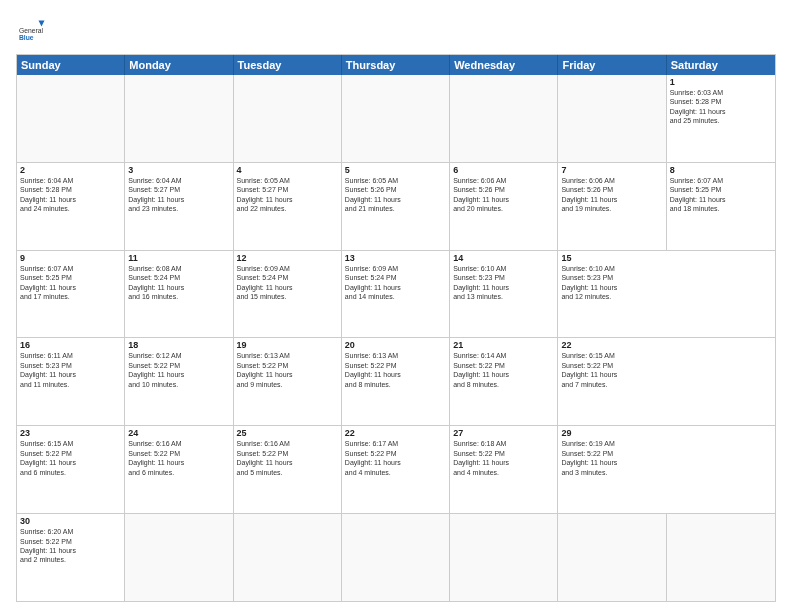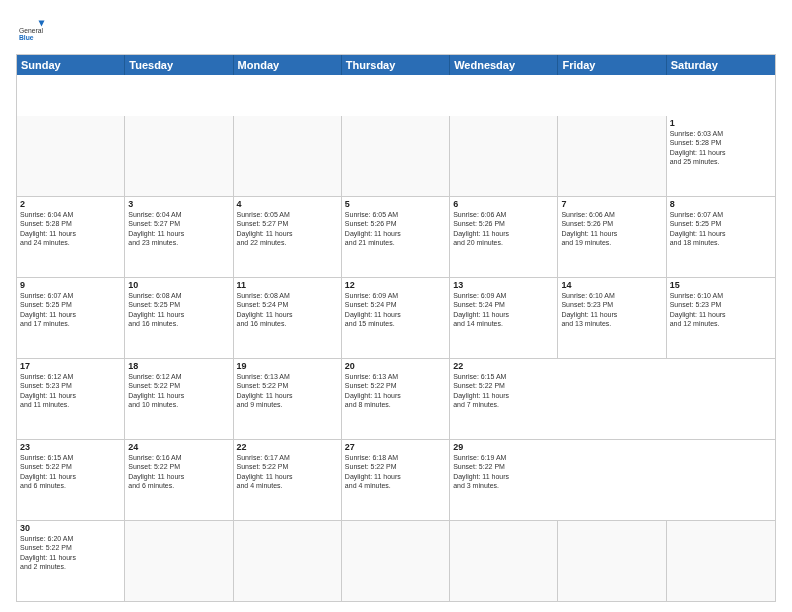--- a/index.html
+++ b/index.html
@@ -43,21 +43,20 @@
     }
     .location {
       font-size: 14px;
       color: #555;
     }
     .calendar {
       flex: 1;
       display: flex;
       flex-direction: column;
       border: 1px solid #ccc;
-      gap: 41px;
     }
     .cal-header {
       display: grid;
       grid-template-columns: repeat(7, 1fr);
       background: #2a6db5;
     }
     .cal-header-cell {
       color: #fff;
       font-size: 11px;
       font-weight: bold;
@@ -118,22 +117,22 @@
     </div>
     <div class="title-block">
       <div class="month-title"></div>
       <div class="location"></div>
     </div>
   </div>
 
   <div class="calendar">
     <div class="cal-header" id="cal-header-row">
         <div class="cal-header-cell">Sunday</div>
+        <div class="cal-header-cell">Monday</div>
         <div class="cal-header-cell">Tuesday</div>
-        <div class="cal-header-cell">Monday</div>
         <div class="cal-header-cell">Thursday</div>
         <div class="cal-header-cell">Wednesday</div>
         <div class="cal-header-cell">Friday</div>
         <div class="cal-header-cell">Saturday</div>
       </div>
     <div class="cal-body" id="cal-body">
         <div class="cal-row">
           <div class="cal-cell empty"></div>
           <div class="cal-cell empty"></div>
           <div class="cal-cell empty"></div>
@@ -201,27 +200,20 @@
         </div>
         <div class="cal-row">
           <div class="cal-cell">
             <span class="day-num">9</span>
             <div class="cell-text" style="white-space: pre-line;">Sunrise: 6:07 AM
 Sunset: 5:25 PM
 Daylight: 11 hours
 and 17 minutes.</div>
           </div>
           <div class="cal-cell">
-            <span class="day-num">10</span>
-            <div class="cell-text" style="white-space: pre-line;">Sunrise: 6:08 AM
-Sunset: 5:25 PM
-Daylight: 11 hours
-and 16 minutes.</div>
-          </div>
-          <div class="cal-cell">
             <span class="day-num">11</span>
             <div class="cell-text" style="white-space: pre-line;">Sunrise: 6:08 AM
 Sunset: 5:24 PM
 Daylight: 11 hours
 and 16 minutes.</div>
           </div>
           <div class="cal-cell">
             <span class="day-num">12</span>
             <div class="cell-text" style="white-space: pre-line;">Sunrise: 6:09 AM
 Sunset: 5:24 PM
@@ -245,22 +237,22 @@
           <div class="cal-cell">
             <span class="day-num">15</span>
             <div class="cell-text" style="white-space: pre-line;">Sunrise: 6:10 AM
 Sunset: 5:23 PM
 Daylight: 11 hours
 and 12 minutes.</div>
           </div>
         </div>
         <div class="cal-row">
           <div class="cal-cell">
-            <span class="day-num">17</span>
-            <div class="cell-text" style="white-space: pre-line;">Sunrise: 6:12 AM
+            <span class="day-num">16</span>
+            <div class="cell-text" style="white-space: pre-line;">Sunrise: 6:11 AM
 Sunset: 5:23 PM
 Daylight: 11 hours
 and 11 minutes.</div>
           </div>
           <div class="cal-cell">
             <span class="day-num">18</span>
             <div class="cell-text" style="white-space: pre-line;">Sunrise: 6:12 AM
 Sunset: 5:22 PM
 Daylight: 11 hours
 and 10 minutes.</div>
@@ -273,20 +265,27 @@
 and 9 minutes.</div>
           </div>
           <div class="cal-cell">
             <span class="day-num">20</span>
             <div class="cell-text" style="white-space: pre-line;">Sunrise: 6:13 AM
 Sunset: 5:22 PM
 Daylight: 11 hours
 and 8 minutes.</div>
           </div>
           <div class="cal-cell">
+            <span class="day-num">21</span>
+            <div class="cell-text" style="white-space: pre-line;">Sunrise: 6:14 AM
+Sunset: 5:22 PM
+Daylight: 11 hours
+and 8 minutes.</div>
+          </div>
+          <div class="cal-cell">
             <span class="day-num">22</span>
             <div class="cell-text" style="white-space: pre-line;">Sunrise: 6:15 AM
 Sunset: 5:22 PM
 Daylight: 11 hours
 and 7 minutes.</div>
           </div>
         </div>
         <div class="cal-row">
           <div class="cal-cell">
             <span class="day-num">23</span>
@@ -294,20 +293,27 @@
 Sunset: 5:22 PM
 Daylight: 11 hours
 and 6 minutes.</div>
           </div>
           <div class="cal-cell">
             <span class="day-num">24</span>
             <div class="cell-text" style="white-space: pre-line;">Sunrise: 6:16 AM
 Sunset: 5:22 PM
 Daylight: 11 hours
 and 6 minutes.</div>
+          </div>
+          <div class="cal-cell">
+            <span class="day-num">25</span>
+            <div class="cell-text" style="white-space: pre-line;">Sunrise: 6:16 AM
+Sunset: 5:22 PM
+Daylight: 11 hours
+and 5 minutes.</div>
           </div>
           <div class="cal-cell">
             <span class="day-num">22</span>
             <div class="cell-text" style="white-space: pre-line;">Sunrise: 6:17 AM
 Sunset: 5:22 PM
 Daylight: 11 hours
 and 4 minutes.</div>
           </div>
           <div class="cal-cell">
             <span class="day-num">27</span>

